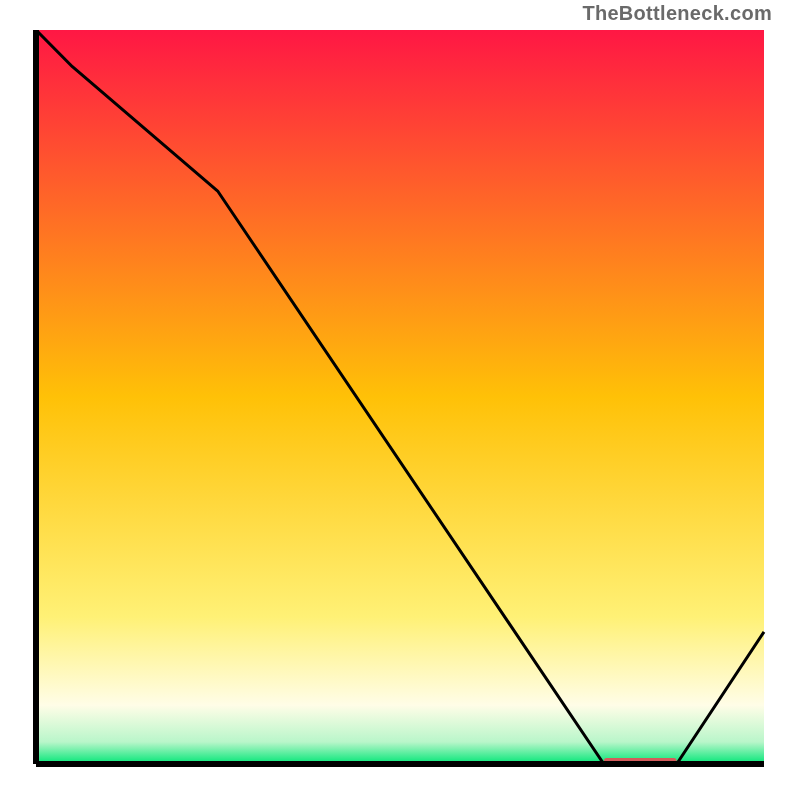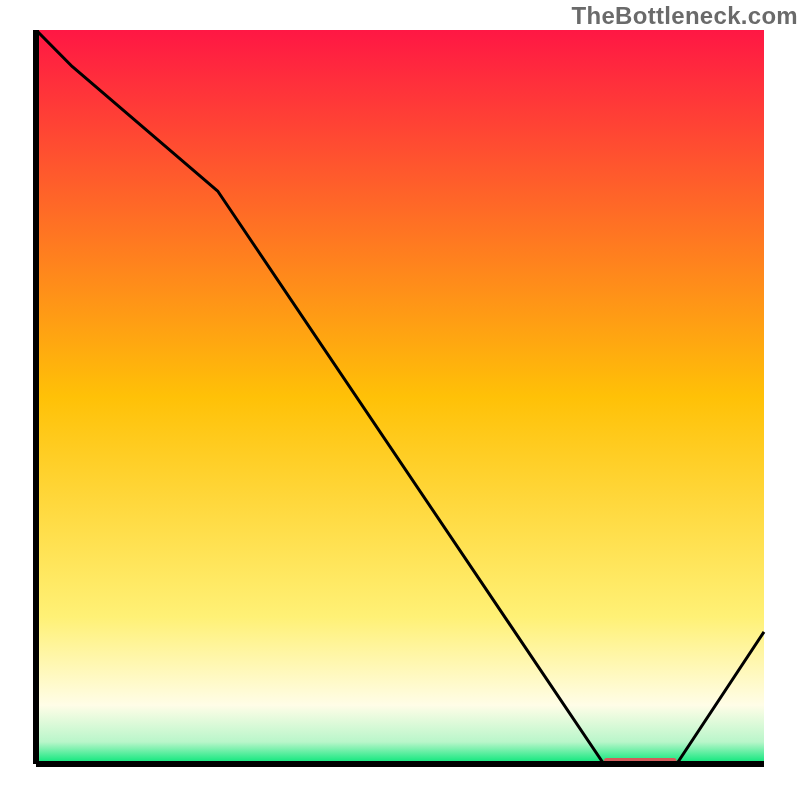--- a/index.html
+++ b/index.html
@@ -12,22 +12,22 @@
     overflow: hidden;
   }
   .wrap {
     position: relative;
     width: 800px;
     height: 800px;
   }
   .source {
     position: absolute;
     top: 2px;
-    right: 2px;
-    font-size: 24px;
+    right: 28px;
+    font-size: 20px;
     font-weight: bold;
     color: #6a6a6a;
     letter-spacing: 0.3px;
   }
   .plot {
     position: absolute;
     left: 30px;
     top: 30px;
     width: 740px;
     height: 740px;

